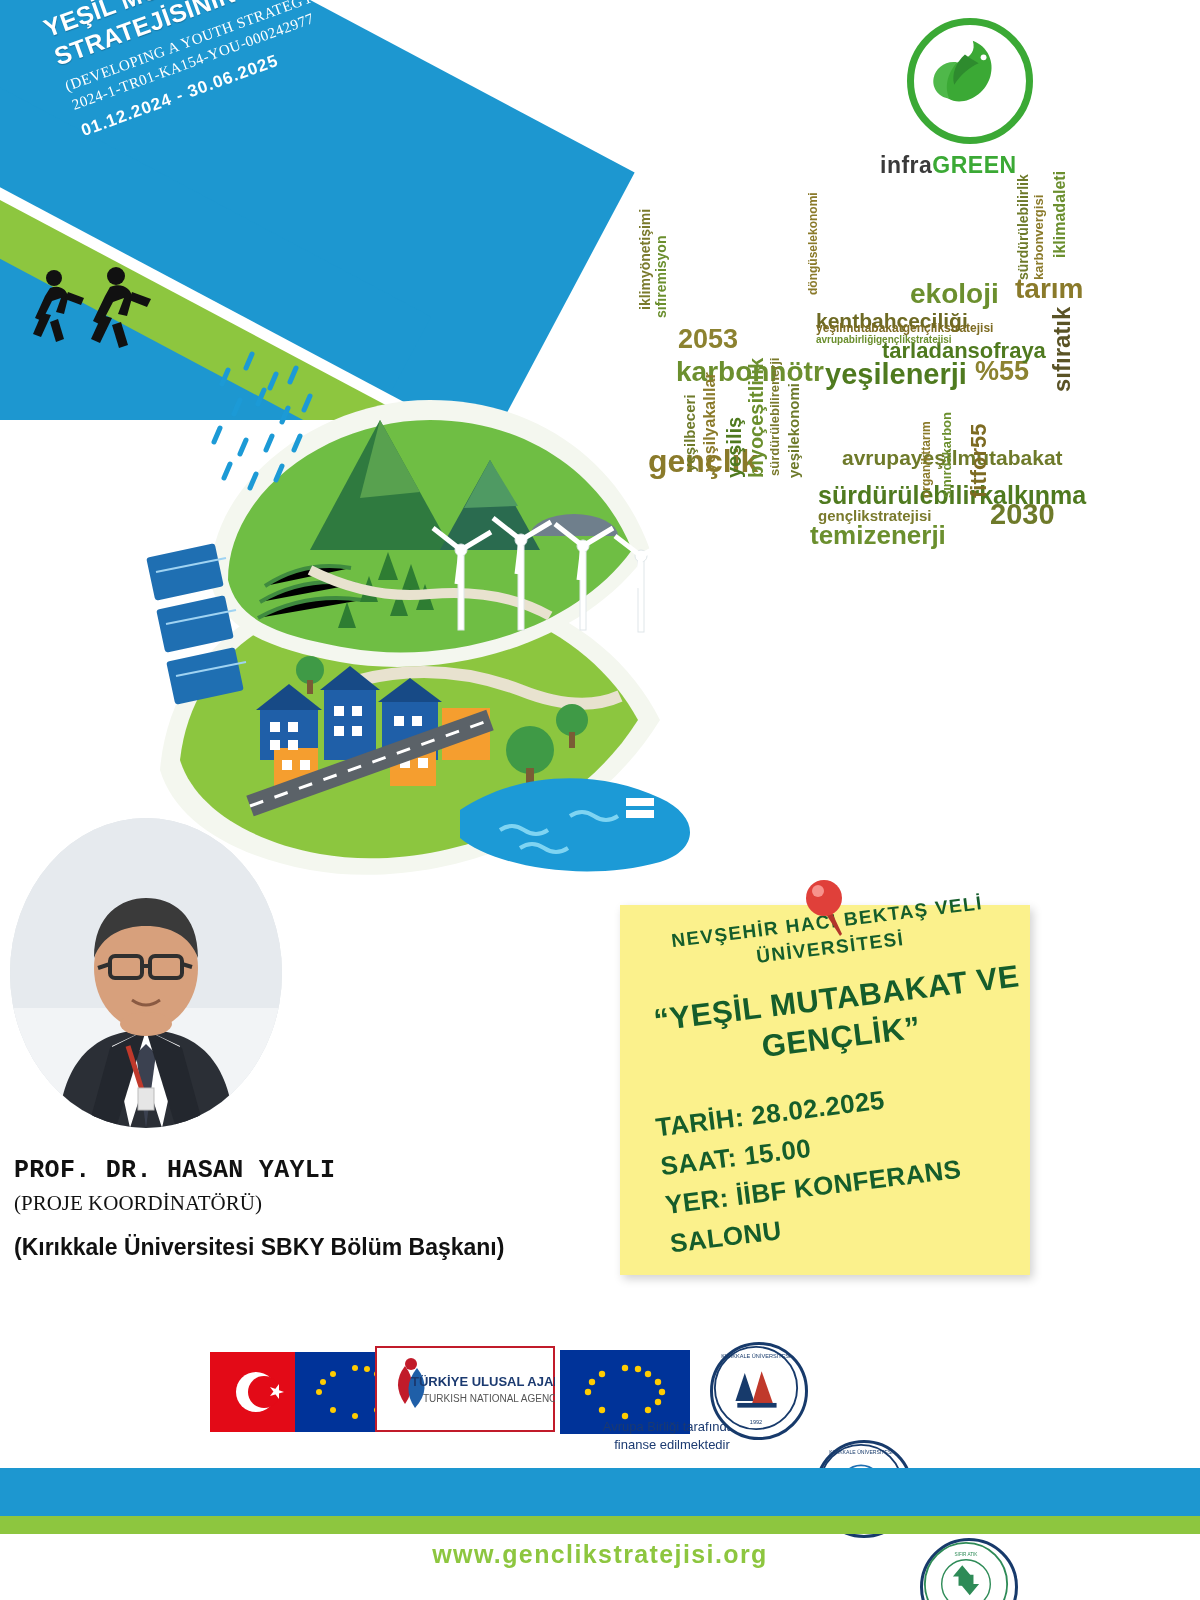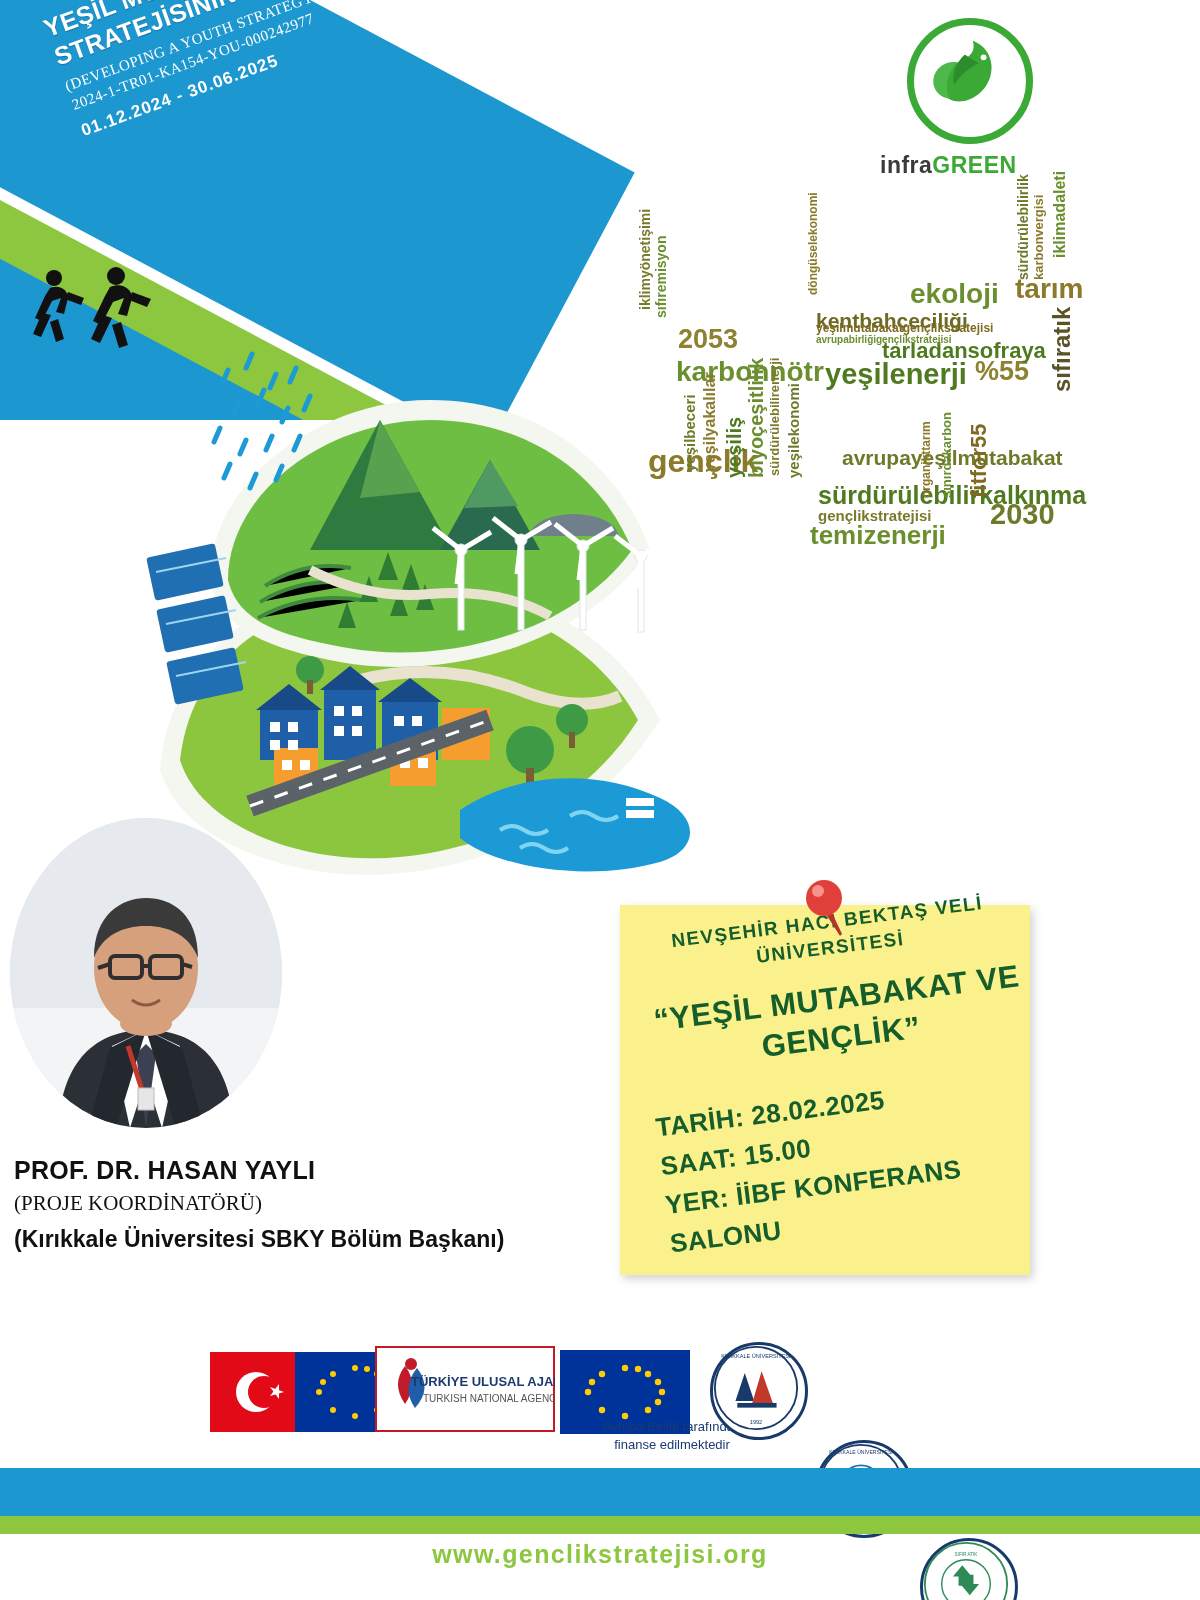--- a/index.html
+++ b/index.html
@@ -71,23 +71,23 @@
 
   
   .photo{
     position:absolute;left:10px;top:818px;width:272px;height:310px;border-radius:50%;
     overflow:hidden;background:#dfe4e8;
   }
 
   
   .speaker{position:absolute;left:14px;top:1148px;width:620px;}
   .speaker .l1{font-weight:bold;font-size:25px;letter-spacing:.3px;}
-  .speaker .l2{font-weight:bold;font-size:25px;margin-top:8px;letter-spacing:.3px;}
+  .speaker .l2{font-weight:bold;font-size:25px;margin-top:8px;letter-spacing:.3px;font-family:Liberation Mono, monospace;}
   .speaker .l3{font-family:"Liberation Serif",serif;font-size:21px;margin-top:6px;}
-  .speaker .l4{font-weight:bold;font-size:23px;margin-top:10px;}
+  .speaker .l4{font-weight:bold;font-size:23px;margin-top:18px;}
 
   
   .note{
     position:absolute;left:620px;top:905px;width:410px;height:370px;
     background:#fbf18c;box-shadow:3px 4px 9px rgba(0,0,0,.18);
   }
   .note-inner{
     position:absolute;left:12px;top:28px;width:390px;
     transform:rotate(-7deg);transform-origin:left top;color:#155d2b;
   }

